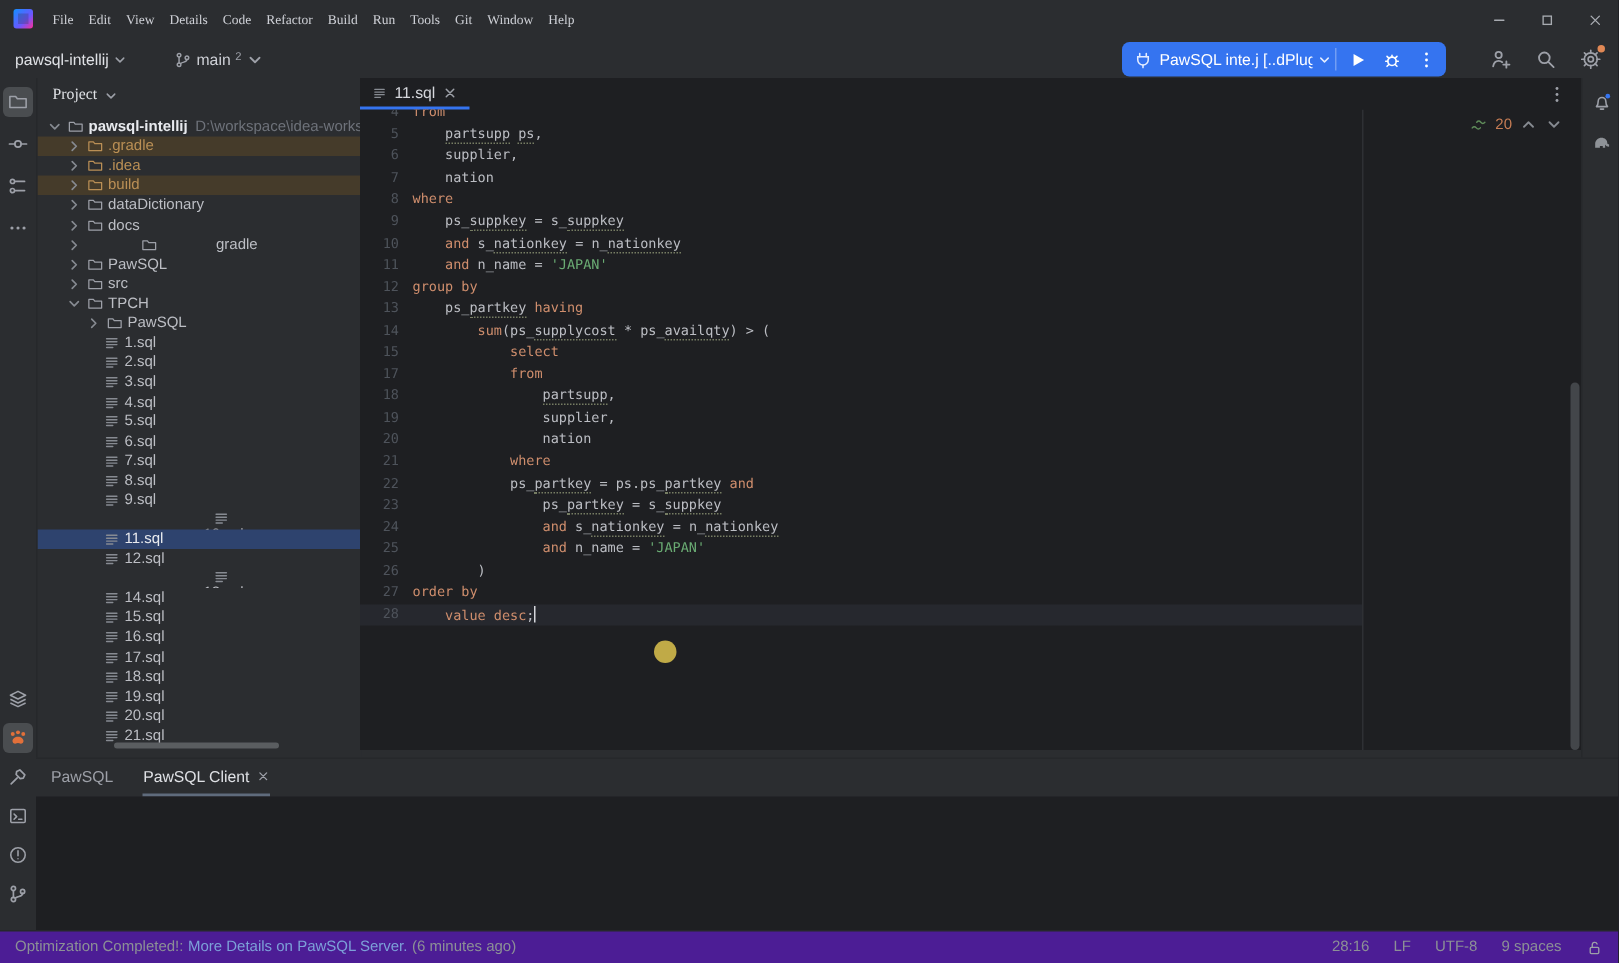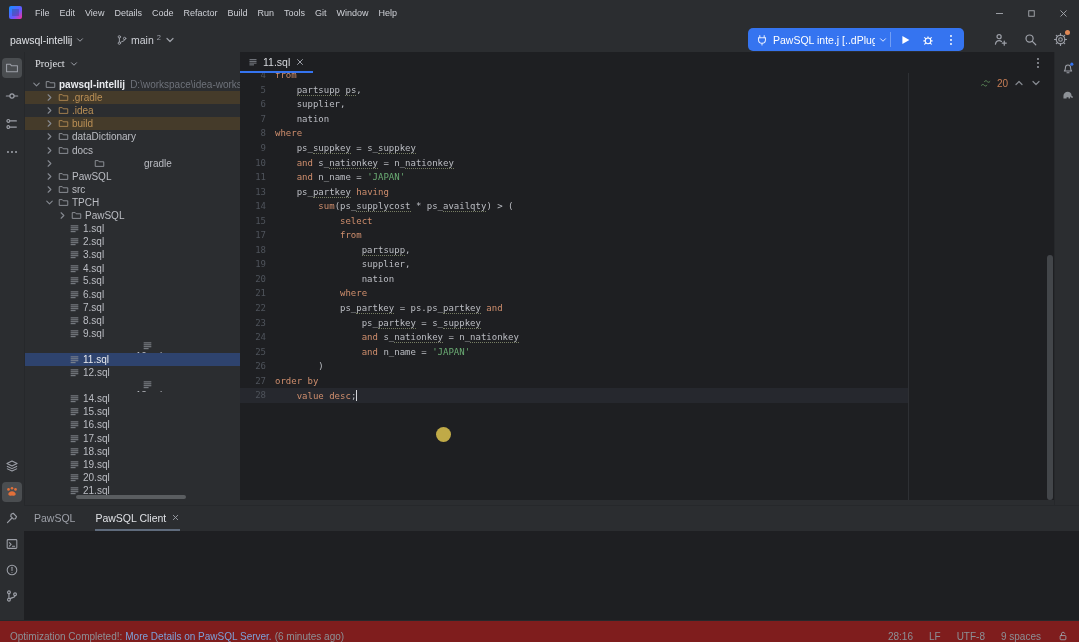--- a/index.html
+++ b/index.html
@@ -7,21 +7,21 @@
        font-family:"Liberation Sans",sans-serif;color:#BCBEC4;font-size:10.5px;}
   .ic{display:inline-flex;width:14px;height:14px;color:#9DA0A8;flex:none;}
   .ic svg{width:100%;height:100%;}
 
   
   .titlebar{position:absolute;top:0;left:0;width:100%;height:26px;display:flex;align-items:center;}
   .logo{position:absolute;left:9px;top:6px;width:13px;height:13px;border-radius:2px;
         background:linear-gradient(135deg,#1290FF 0%,#6B57FF 60%,#FE2E9A 100%);}
   .logo::after{content:"";position:absolute;left:3px;top:3px;width:7px;height:7px;background:#2B2D30;opacity:.25;}
   .menu{display:flex;margin-left:30px;}
-  .menu-item{padding:2px 5px;font-size:9px;color:#CED0D6;border-radius:3px;cursor:default;}
+  .menu-item{padding:2px 5px;font-size:9px;color:#CED0D6;border-radius:3px;cursor:default;font-family:Liberation Serif, serif;}
   .winctl{position:absolute;right:0;top:0;height:26px;display:flex;}
   .winbtn{width:32px;height:26px;display:flex;align-items:center;justify-content:center;}
   .winbtn .ic{width:11px;height:11px;color:#A8ABB1;}
 
   
   .toolbar{position:absolute;top:26px;left:0;width:100%;height:26px;}
   .proj-sel{position:absolute;left:6px;top:4px;height:19px;display:flex;align-items:center;gap:3px;
             padding:0 4px;border-radius:4px;color:#DFE1E5;font-size:10.5px;}
   .branch{position:absolute;left:112px;top:4px;height:19px;display:flex;align-items:center;gap:3px;
           padding:0 4px;border-radius:4px;color:#CED0D6;font-size:10.5px;}
@@ -92,22 +92,22 @@
 
   
   .bottom{position:absolute;left:24px;top:505px;width:1055px;height:115px;background:#2B2D30;border-top:1px solid #26282B;}
   .bp-header{height:25px;display:flex;align-items:stretch;padding-left:10px;gap:20px;font-size:10.5px;}
   .bp-tab{display:flex;align-items:center;gap:5px;color:#9DA0A8;border-bottom:2px solid transparent;}
   .bp-tab.on{color:#DFE1E5;border-bottom-color:#5F6B7C;}
   .bp-tab .ic{width:9px;height:9px;}
   .bp-content{position:absolute;left:0;top:25px;right:0;bottom:0;background:#1E1F22;}
 
   
-  .status{position:absolute;left:0;bottom:0;width:100%;height:22px;background:#7f1d1d;border-top:1px solid #26282B;
-          display:flex;align-items:flex-end;padding:0 10px;box-sizing:border-box;font-size:10px;color:#8C9096;}
+  .status{position:absolute;left:0;bottom:0;width:100%;height:22px;background:#4c1d95;border-top:1px solid #26282B;
+          display:flex;align-items:center;padding:0 10px;box-sizing:border-box;font-size:10px;color:#8C9096;}
   .st-link{color:#7CA0D8;margin:0 3px;}
   .st-right{margin-left:auto;display:flex;align-items:center;gap:16px;}
   .st-right .ic{width:12px;height:12px;}
 
   .clickdot{position:absolute;left:436px;top:427px;width:15px;height:15px;border-radius:50%;background:#C9B24A;opacity:.95;}
 </style>
 </head>
 <body>
 
 <div id="app">
@@ -745,20 +745,24 @@
           </div>
           <div class="cl">
             <span class="ln">10</span>
             <span class="lc"><span class="i">    </span><span class="k">and</span><span class="i"> s_</span><span class="u">nationkey</span><span class="i"> = n_</span><span class="u">nationkey</span></span>
           </div>
           <div class="cl">
             <span class="ln">11</span>
             <span class="lc"><span class="i">    </span><span class="k">and</span><span class="i"> n_name = </span><span class="s">'JAPAN'</span></span>
           </div>
           <div class="cl">
+            <span class="ln">12</span>
+            <span class="lc"><span class="k">group by</span></span>
+          </div>
+          <div class="cl">
             <span class="ln">13</span>
             <span class="lc"><span class="i">    ps_</span><span class="u">partkey</span><span class="i"> </span><span class="k">having</span></span>
           </div>
           <div class="cl">
             <span class="ln">14</span>
             <span class="lc"><span class="i">        </span><span class="k">sum</span><span class="i">(ps_</span><span class="u">supplycost</span><span class="i"> * ps_</span><span class="u">availqty</span><span class="i">) &gt; (</span></span>
           </div>
           <div class="cl">
             <span class="ln">15</span>
             <span class="lc"><span class="i">            </span><span class="k">select</span></span>

